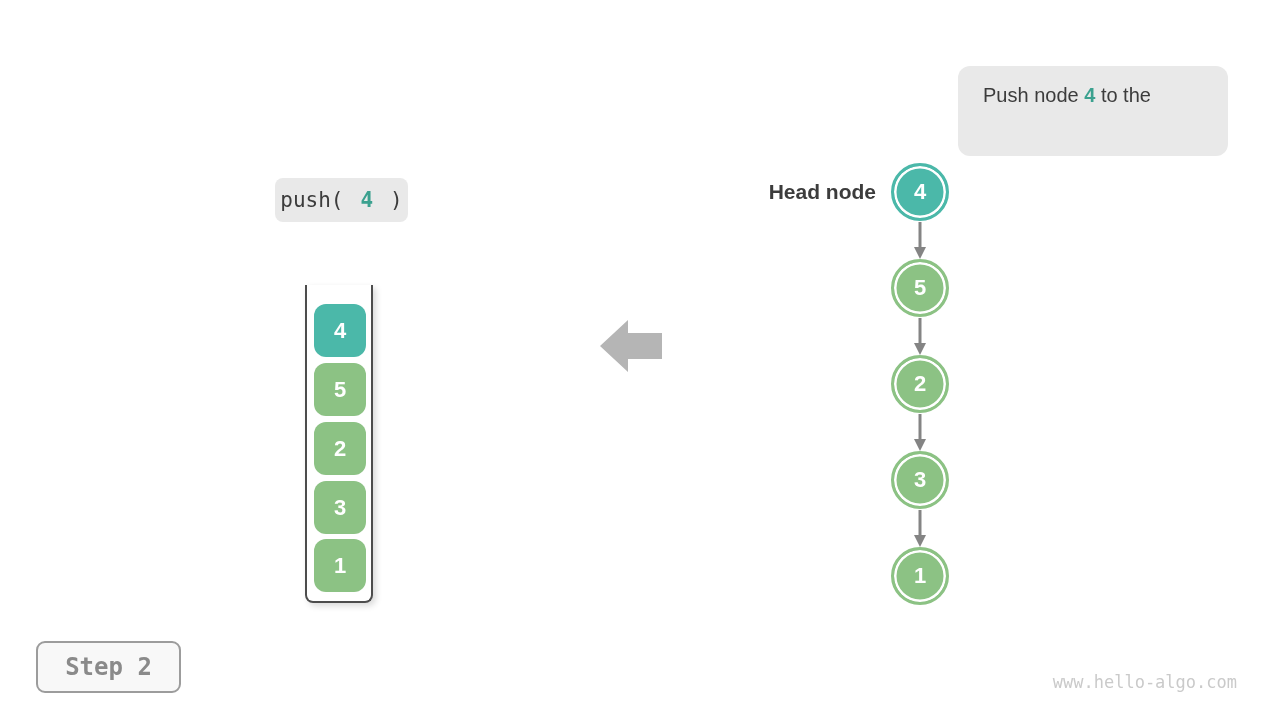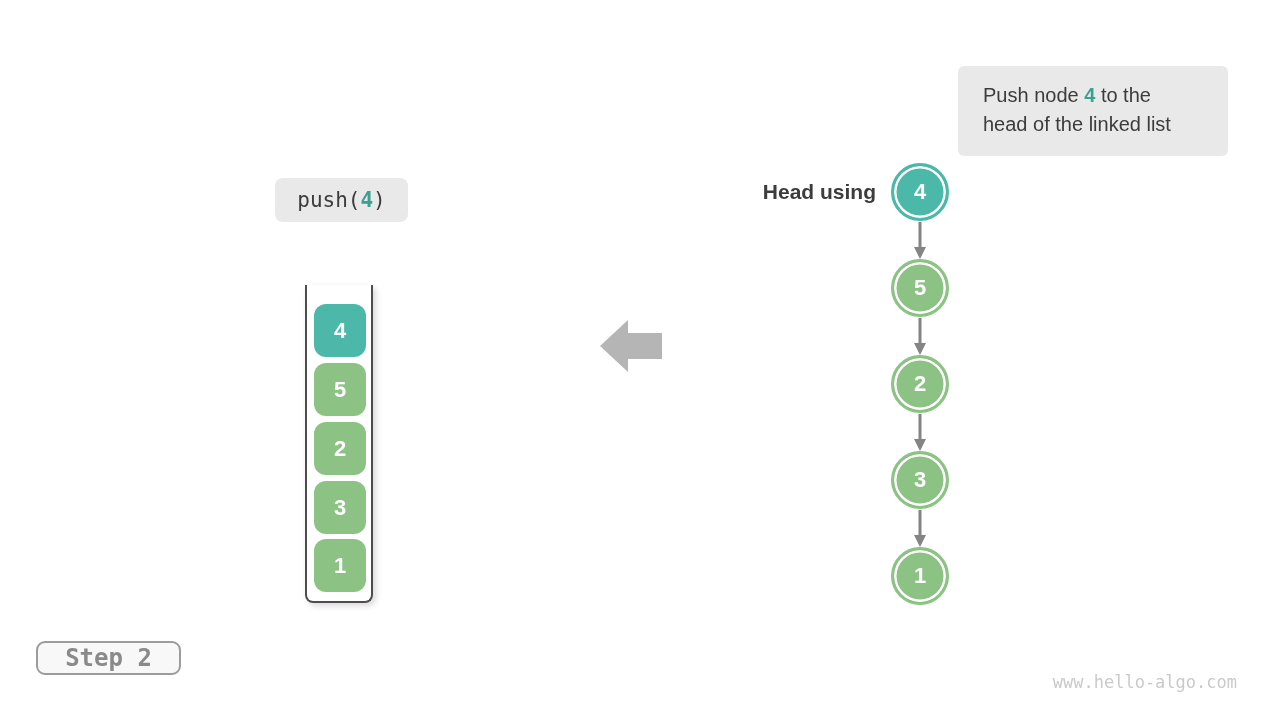--- a/index.html
+++ b/index.html
@@ -30,21 +30,21 @@
     height: 720px;
     background: #ffffff;
   }
 
   
   .annotation-box {
     position: absolute;
     left: 958px; top: 66px;
     width: 270px; height: 90px;
     background: var(--box-bg);
-    border-radius: 6px;
+    border-radius: 12px;
     padding: 15px 0 0 25px;
     font-size: 20px;
     line-height: 29px;
     color: var(--dark-text);
   }
   .accent-num {
     color: var(--teal-text);
     font-weight: bold;
   }
 
@@ -54,20 +54,21 @@
     left: 275px; top: 178px;
     width: 133px; height: 44px;
     background: var(--box-bg);
     border-radius: 8px;
     display: flex;
     align-items: center;
     justify-content: center;
     font-family: "DejaVu Sans Mono", monospace;
     font-size: 21px;
     color: var(--dark-text);
+    gap: 17px;
   }
 
   
   .stack-container {
     position: absolute;
     left: 305px; top: 285px;
     width: 68px; height: 318px;
     border-left: 2px solid var(--container-border);
     border-right: 2px solid var(--container-border);
     border-bottom: 2px solid var(--container-border);
@@ -155,21 +156,21 @@
     font-weight: bold;
     color: var(--dark-text);
   }
   .ll-label.head { top: 180px; }
   .ll-label.tail { top: 564px; }
 
   
   .step-box {
     position: absolute;
     left: 36px; top: 641px;
-    width: 145px; height: 34px;
+    width: 145px; height: 52px;
     background: var(--step-bg);
     border: 2px solid var(--step-border);
     border-radius: 9px;
     display: flex;
     align-items: center;
     justify-content: center;
     font-family: "DejaVu Sans Mono", monospace;
     font-size: 24px;
     font-weight: bold;
     color: var(--step-text);
@@ -184,21 +185,20 @@
     color: var(--watermark);
   }
 </style>
 </head>
 <body>
 
 <div class="canvas">
 
   <div class="annotation-box">
     <span>Push node </span><span class="accent-num">4</span><span> to the</span><br>
-    <span>head of the linked list</span>
   </div>
 
   <div class="code-box">
     <span>push(</span>
       <span class="accent-num">4</span>
       <span>)</span>
   </div>
 
   <div class="stack-container">
     <div class="stack-item accent pos-0">
@@ -216,21 +216,21 @@
     <div class="stack-item pos-4">
         <span>1</span>
       </div>
   </div>
 
   <svg class="block-arrow" width="62" height="52" viewBox="0 0 62 52">
     <polygon points="0,26 28,0 28,13 62,13 62,39 28,39 28,52"></polygon>
   </svg>
 
 
-  <div class="ll-label head">Head using</div>
+  <div class="ll-label head">Head node</div>
 
   <div class="ll-node accent n-0">
       <span>4</span>
     </div>
   <div class="ll-node n-1">
       <span>5</span>
     </div>
   <div class="ll-node n-2">
       <span>2</span>
     </div>

